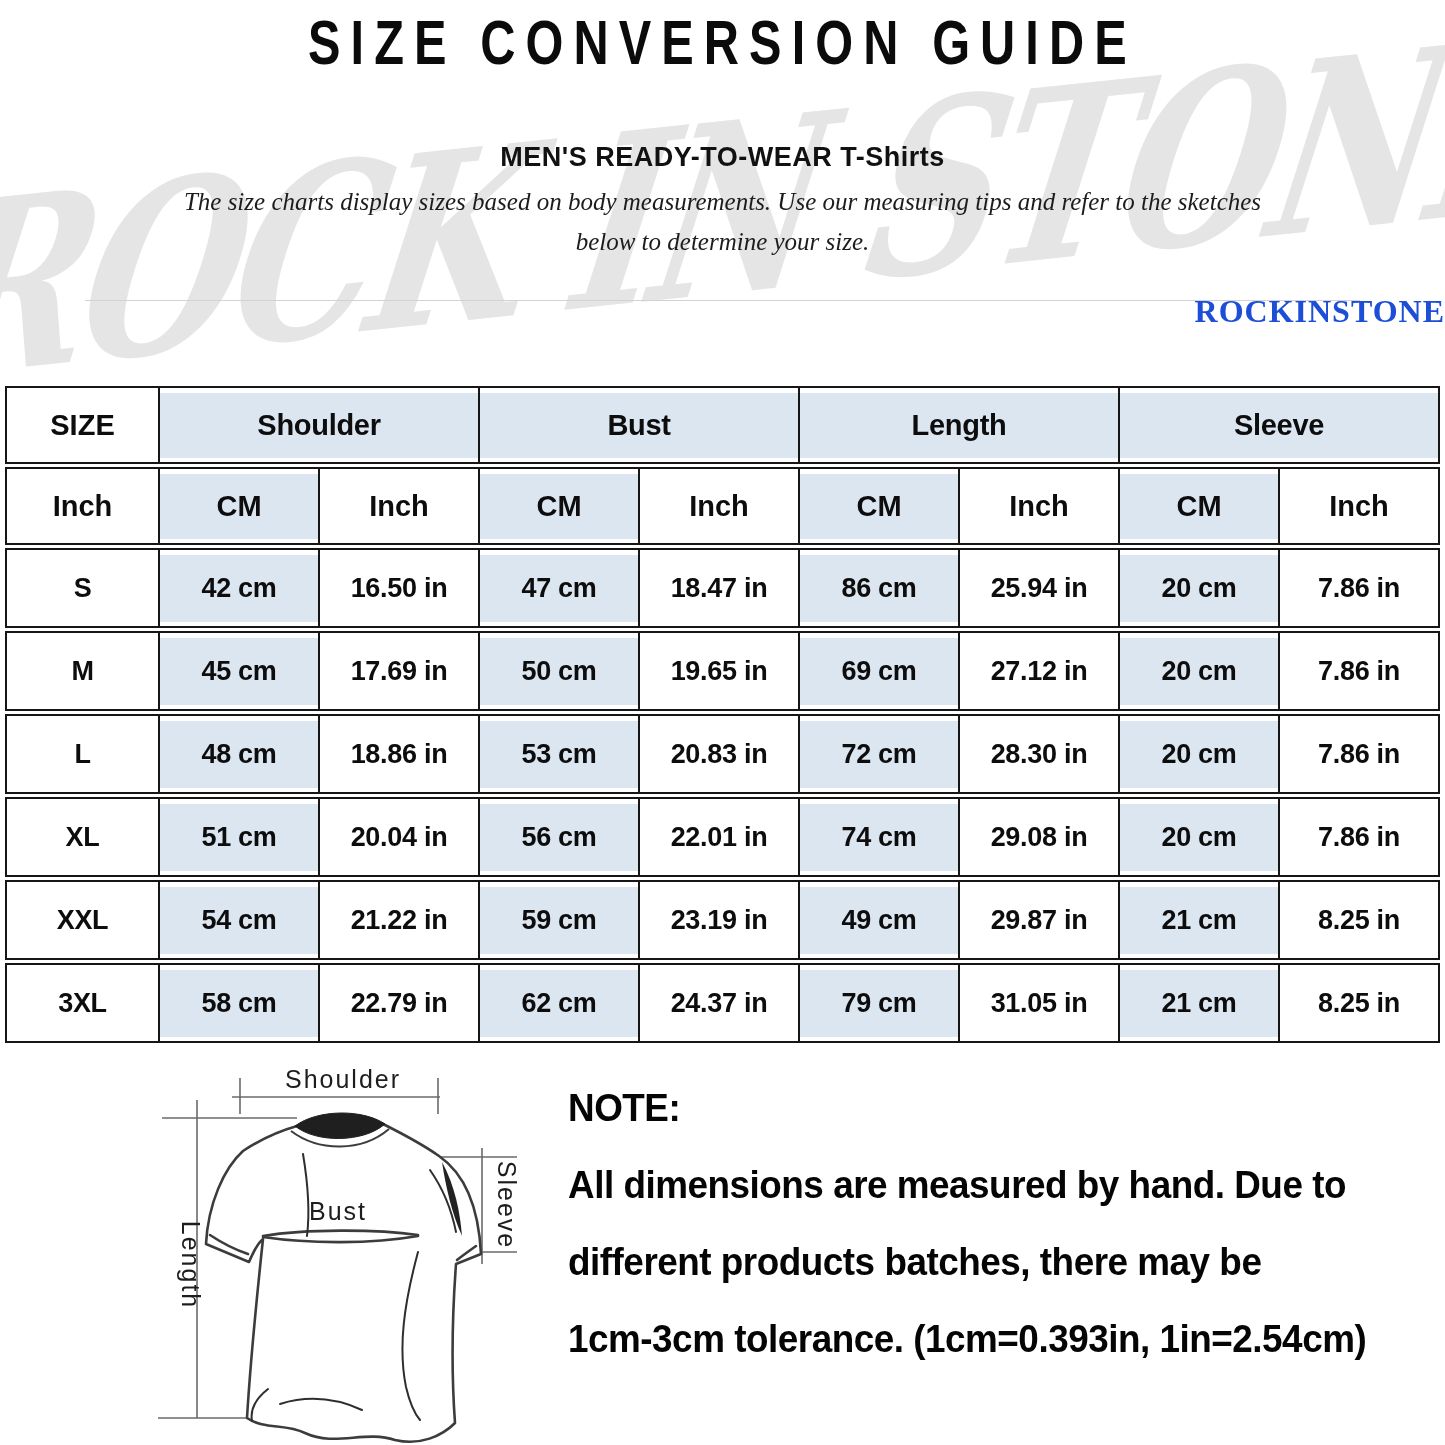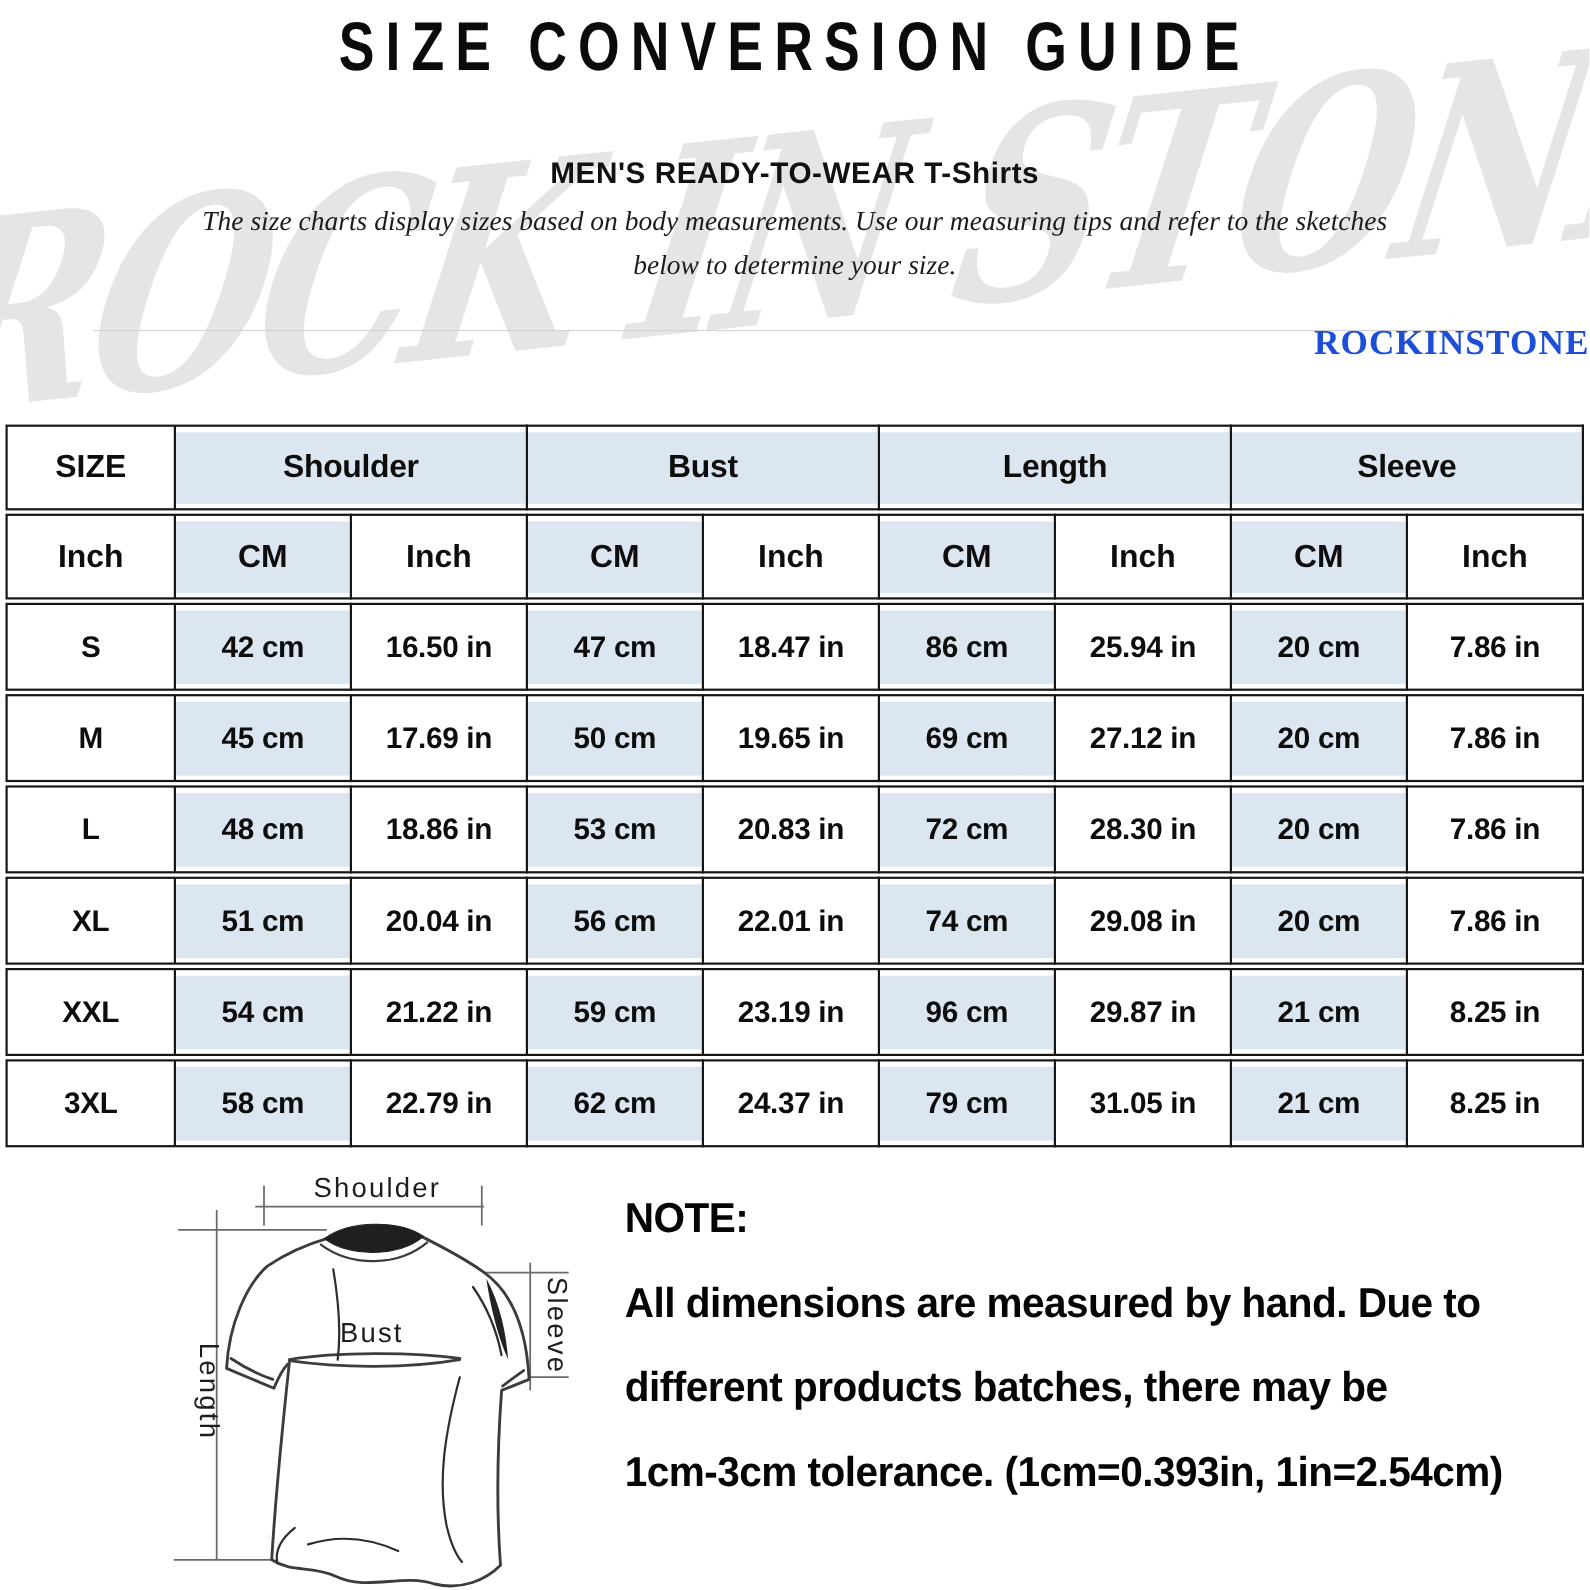--- a/index.html
+++ b/index.html
@@ -146,21 +146,21 @@
     <div class="t b">74 cm</div>
     <div class="t">29.08 in</div>
     <div class="t b">20 cm</div>
     <div class="t">7.86 in</div>
 
     <div class="t fl">XXL</div>
     <div class="t b">54 cm</div>
     <div class="t">21.22 in</div>
     <div class="t b">59 cm</div>
     <div class="t">23.19 in</div>
-    <div class="t b">96 cm</div>
+    <div class="t b">49 cm</div>
     <div class="t">29.87 in</div>
     <div class="t b">21 cm</div>
     <div class="t">8.25 in</div>
 
     <div class="t fl">3XL</div>
     <div class="t b">58 cm</div>
     <div class="t">22.79 in</div>
     <div class="t b">62 cm</div>
     <div class="t">24.37 in</div>
     <div class="t b">79 cm</div>

